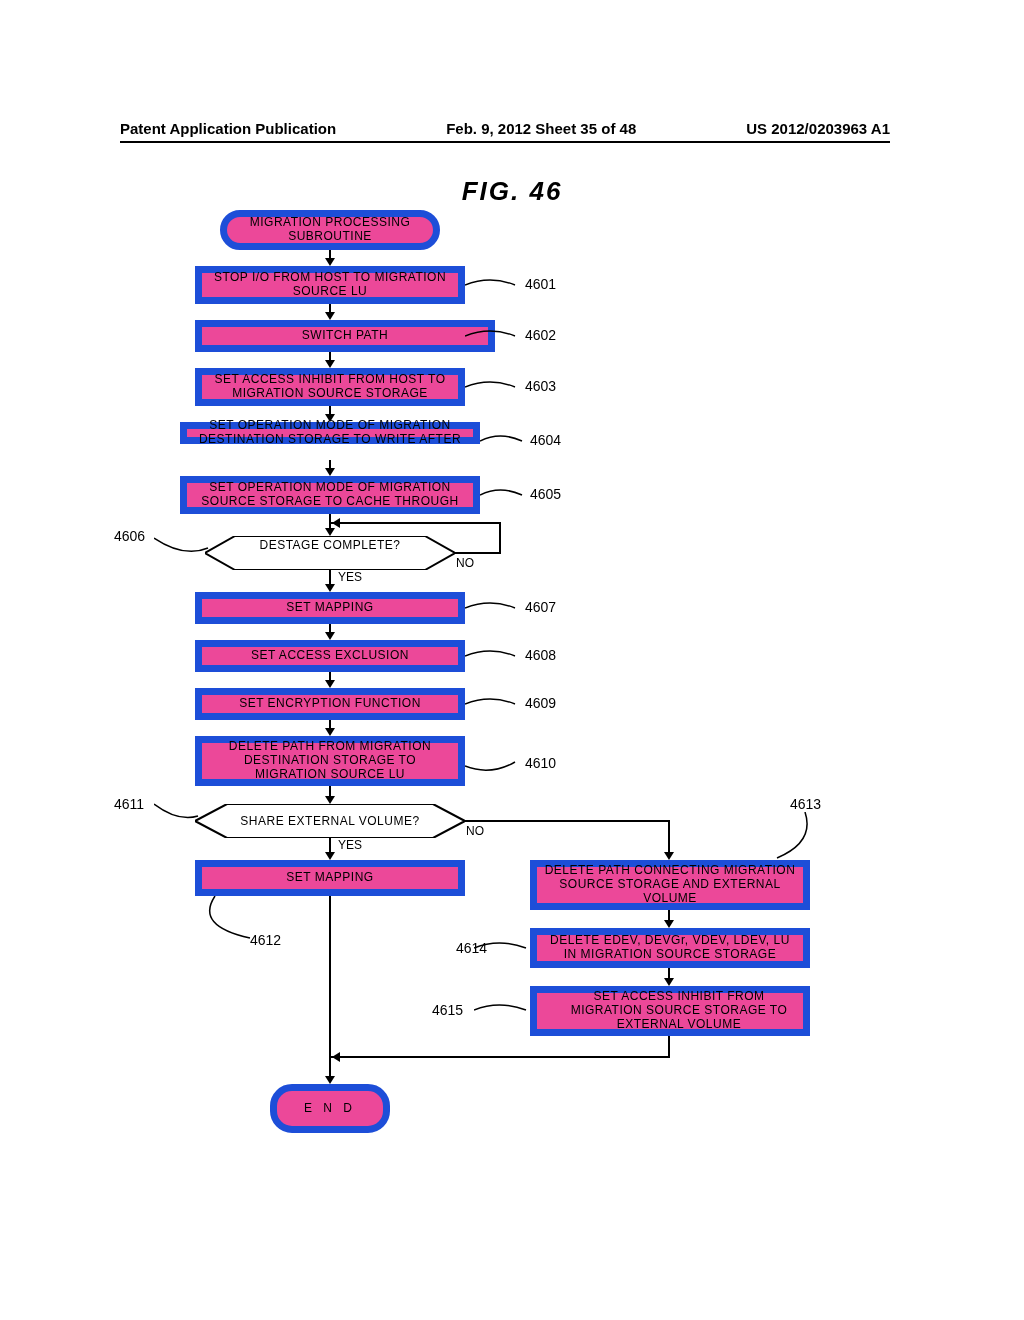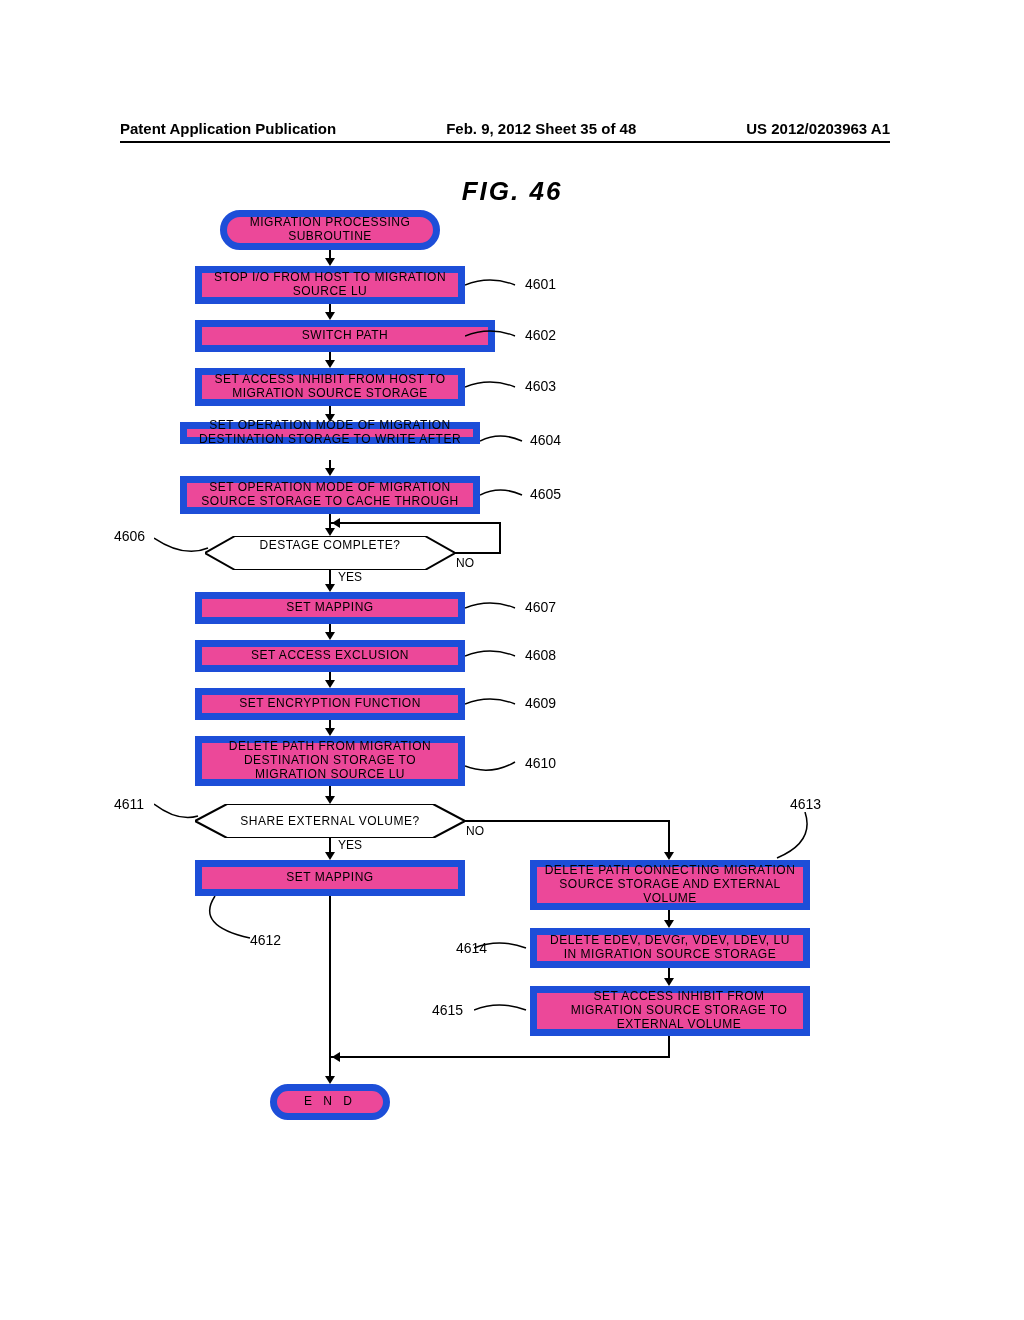--- a/index.html
+++ b/index.html
@@ -323,17 +323,17 @@
 
   <div class="arrow-line" style="left:219px; top:686px; width:2px; height:162px;"></div>
 
   <div class="arrow-line" style="left:558px; top:826px; width:2px; height:22px;"></div>
   <div class="arrow-line" style="left:221px; top:846px; width:339px; height:2px;"></div>
   <div class="arrow-head arrow-left" style="left:222px; top:842px;"></div>
 
   <div class="arrow-line" style="left:219px; top:848px; width:2px; height:20px;"></div>
   <div class="arrow-head arrow-down" style="left:215px; top:866px;"></div>
 
-  <div class="box terminator" style="left:160px; top:874px; width:120px; height:36px;">
+  <div class="box terminator" style="left:160px; top:874px; width:120px; height:49px;">
     <span style="letter-spacing:4px;">E N D</span>
   </div>
 
 </div>
 
 </body></html>

